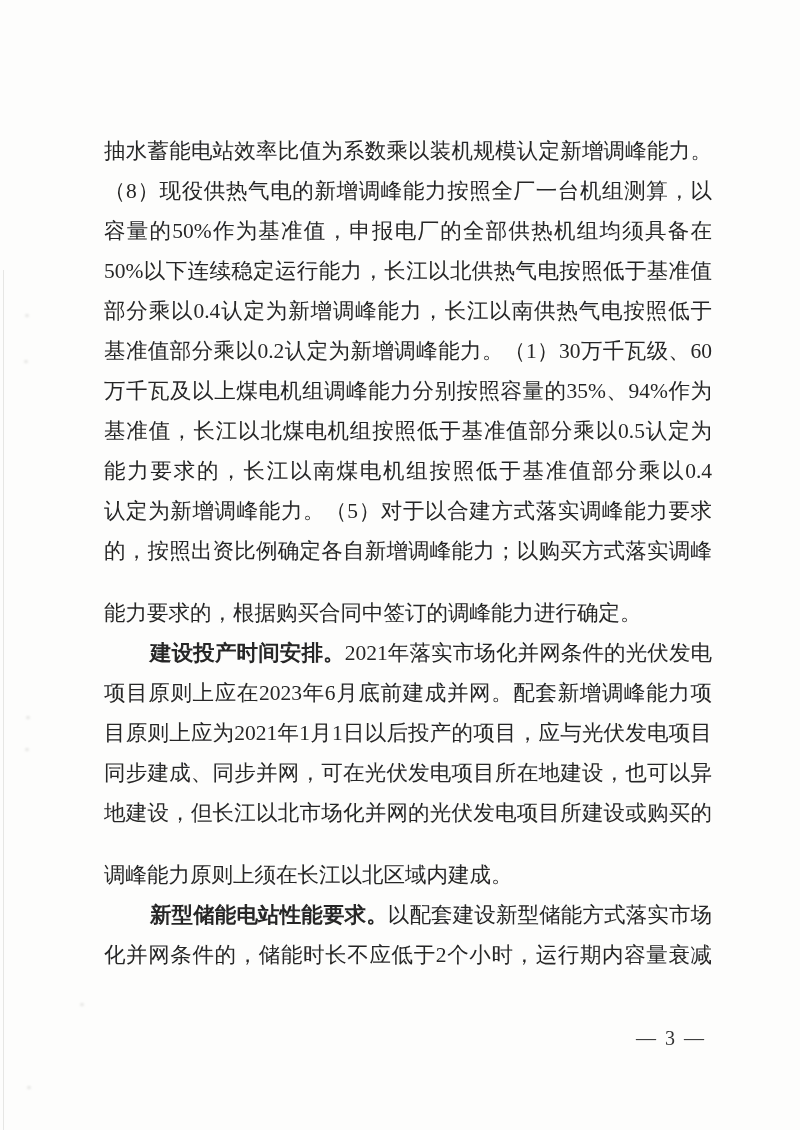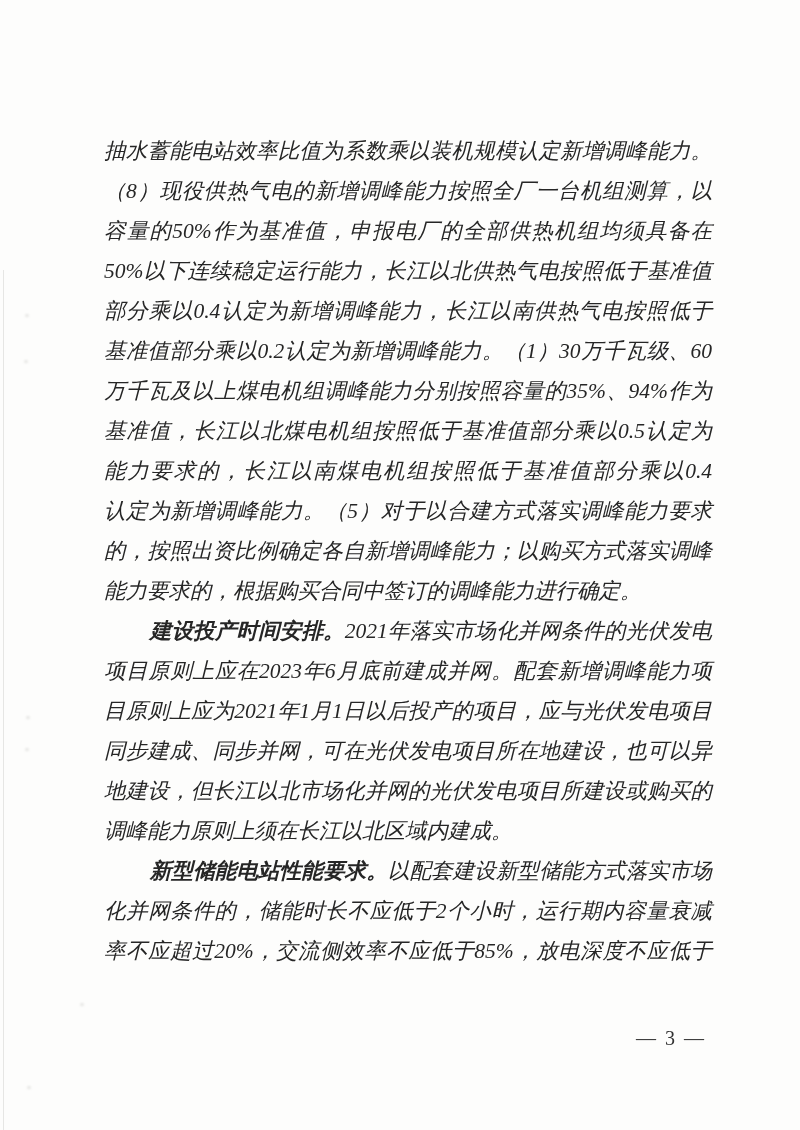--- a/index.html
+++ b/index.html
@@ -45,27 +45,27 @@
     margin: 0;
   }
   .line {
     height: 40px;
     line-height: 40px;
     text-align: justify;
     text-align-last: justify;
     text-justify: inter-character;
     overflow: visible;
     white-space: normal;
-    font-style: italic;
   }
   .line.indent {
     text-indent: 46px;
   }
   .line.flush-left {
     text-align-last: left;
+    margin-top: 22px;
   }
   .line b {
     font-weight: bold;
   }
   .page-number {
     position: absolute;
     left: 630px;
     top: 1027px;
     width: 82px;
     color: #333333;
@@ -99,21 +99,20 @@
         <div class="line indent"><b>建设投产时间安排。</b>2021年落实市场化并网条件的光伏发电</div>
         <div class="line">项目原则上应在2023年6月底前建成并网。配套新增调峰能力项</div>
         <div class="line">目原则上应为2021年1月1日以后投产的项目，应与光伏发电项目</div>
         <div class="line">同步建成、同步并网，可在光伏发电项目所在地建设，也可以异</div>
         <div class="line">地建设，但长江以北市场化并网的光伏发电项目所建设或购买的</div>
         <div class="line flush-left">调峰能力原则上须在长江以北区域内建成。</div>
       </div>
       <div class="para">
         <div class="line indent"><b>新型储能电站性能要求。</b>以配套建设新型储能方式落实市场</div>
         <div class="line">化并网条件的，储能时长不应低于2个小时，运行期内容量衰减</div>
-        <div class="line">率不应超过20%，交流侧效率不应低于85%，放电深度不应低于</div>
       </div>
     </div>
   <div class="page-number">— 3 —</div>
 <div class="speck" style="left: 25px; top: 314px;"></div>
     <div class="speck" style="left: 24px; top: 360px;"></div>
     <div class="speck" style="left: 26px; top: 716px;"></div>
     <div class="speck" style="left: 25px; top: 748px;"></div>
     <div class="speck" style="left: 80px; top: 1003px;"></div>
     <div class="speck" style="left: 27px; top: 1086px;"></div>
   </div>

